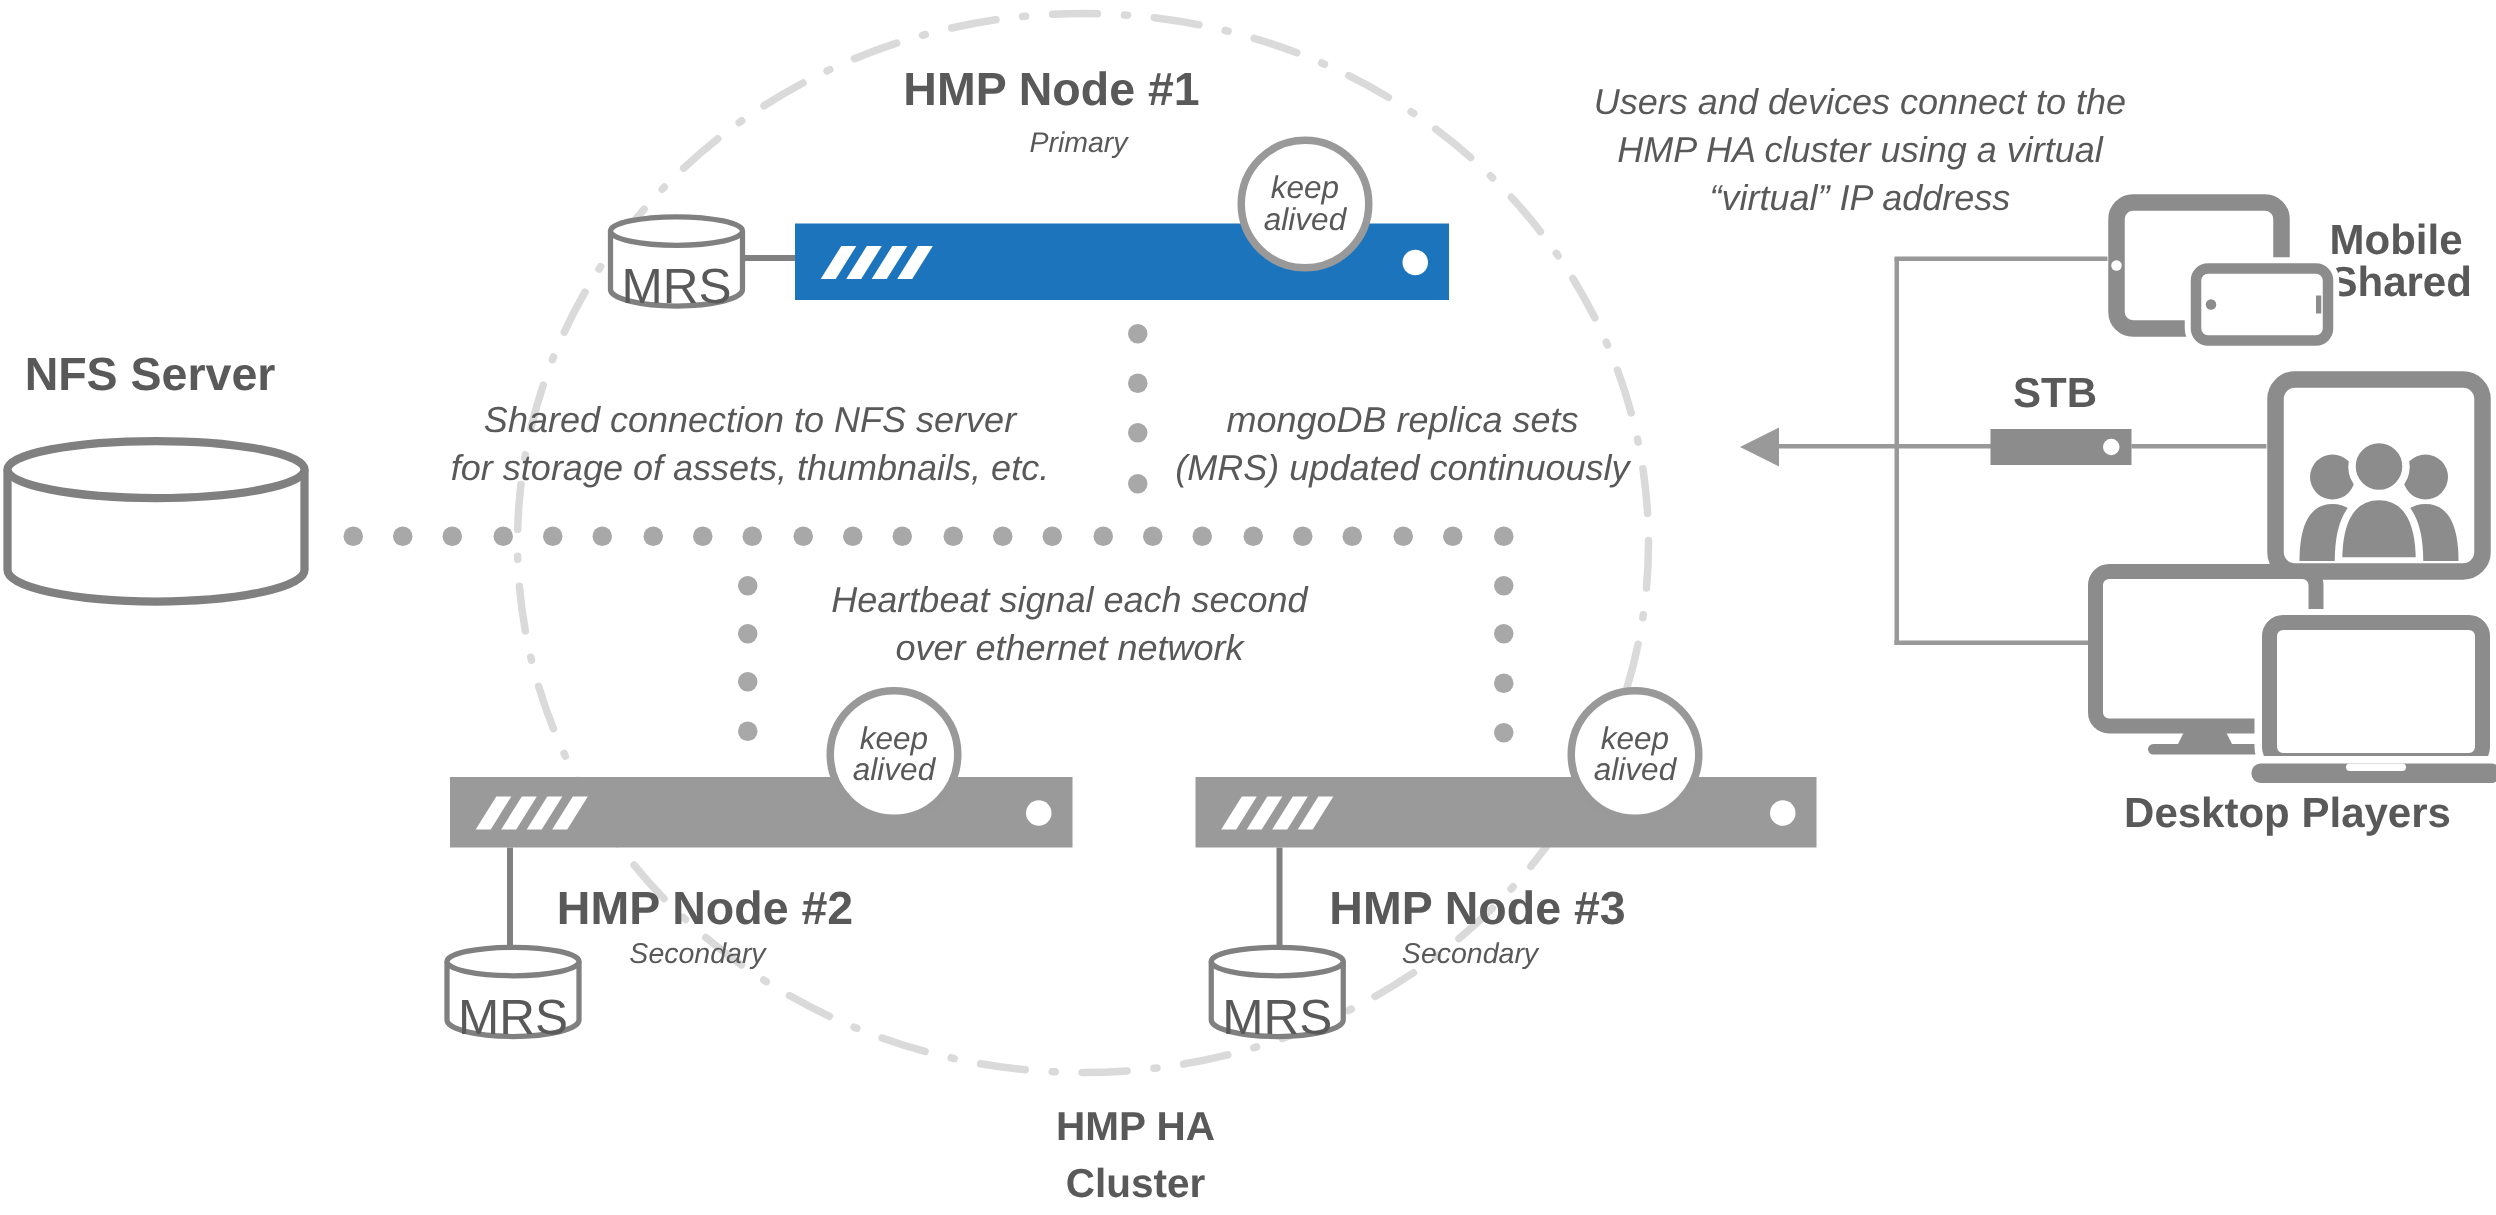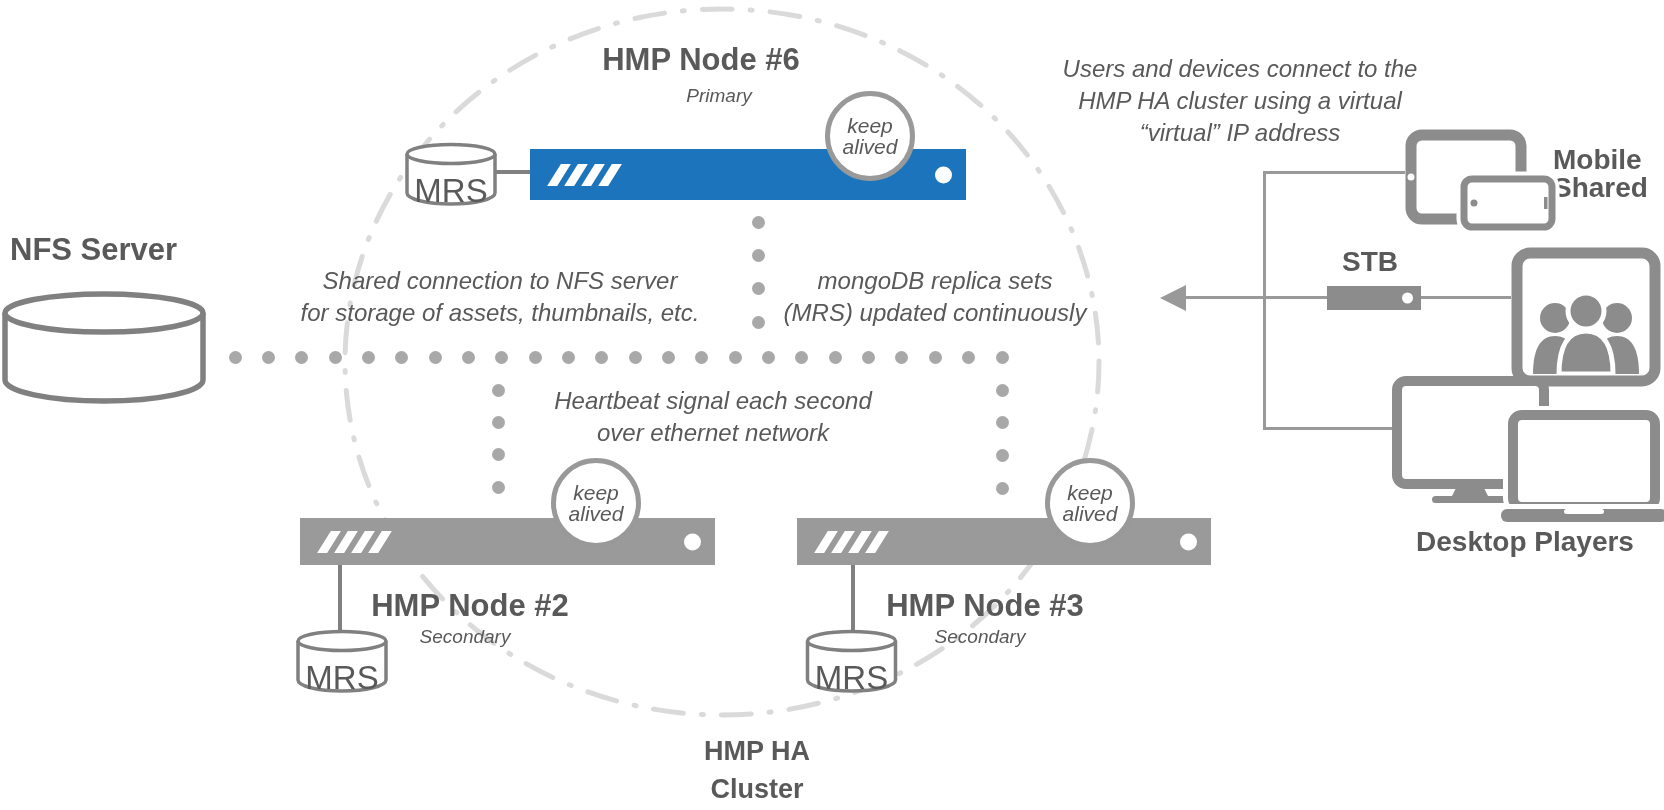--- a/index.html
+++ b/index.html
@@ -40,21 +40,21 @@
 </style>
 </head>
 <body>
 
 <div id="canvas">
 
   <svg class="abs" style="left:0;top:0;" width="1664" height="810">
     <ellipse cx="722" cy="362" rx="377" ry="353" fill="none" stroke="#DADADA" stroke-width="5" stroke-dasharray="30 18 2 18" stroke-linecap="round"></ellipse>
   </svg>
 
-  <div class="abs node-title" style="left:501px;top:42px;width:400px;">HMP Node #6</div>
+  <div class="abs node-title" style="left:501px;top:42px;width:400px;">HMP Node #1</div>
   <div class="abs node-role" style="left:519px;top:85px;width:400px;">Primary</div>
 
   <div class="abs thin-line" style="left:492px;top:170px;width:42px;height:4px;"></div>
 
   <div class="abs server-bar blue z2" style="left:530px;top:149px;width:436px;height:51px;">
     <span class="slash"></span>
     <span class="slash"></span>
     <span class="slash"></span>
     <span class="slash"></span>
     <span class="bar-dot"></span>
@@ -112,21 +112,21 @@
 
   <div class="abs thin-line" style="left:851px;top:565px;width:4px;height:74px;"></div>
   <div class="abs z2" style="left:803px;top:629px;width:97px;height:66px;">
     <svg width="97" height="66" viewBox="0 0 94 66">
       <path d="M3,12 L3,51 A44,11 0 0 0 91,51 L91,12" fill="#ffffff" stroke="#808080" stroke-width="3.5"></path>
       <ellipse cx="47" cy="12" rx="44" ry="9.5" fill="#ffffff" stroke="#808080" stroke-width="3.5"></ellipse>
     </svg>
     <div class="cyl-label" style="top:30px;">MRS</div>
   </div>
 
-  <div class="abs" style="left:10px;top:232px;width:180px;font-weight:bold;font-size:31px;color:#595959;">NFS Server</div>
+  <div class="abs" style="left:10px;top:232px;width:180px;text-align:center;font-weight:bold;font-size:31px;color:#595959;">NFS Server</div>
   <svg class="abs z2" style="left:0px;top:290px;" width="208" height="118" viewBox="0 0 208 118">
     <path d="M5,23 L5,90 A99,21 0 0 0 203,90 L203,23" fill="#ffffff" stroke="#808080" stroke-width="5.5"></path>
     <ellipse cx="104" cy="23" rx="99" ry="19" fill="#ffffff" stroke="#808080" stroke-width="5.5"></ellipse>
   </svg>
 
   <div class="abs annot" style="left:290px;top:265px;width:420px;">
     <div>Shared connection to NFS server</div>
     <div>for storage of assets, thumbnails, etc.</div>
   </div>
   <div class="abs annot" style="left:735px;top:265px;width:400px;">

